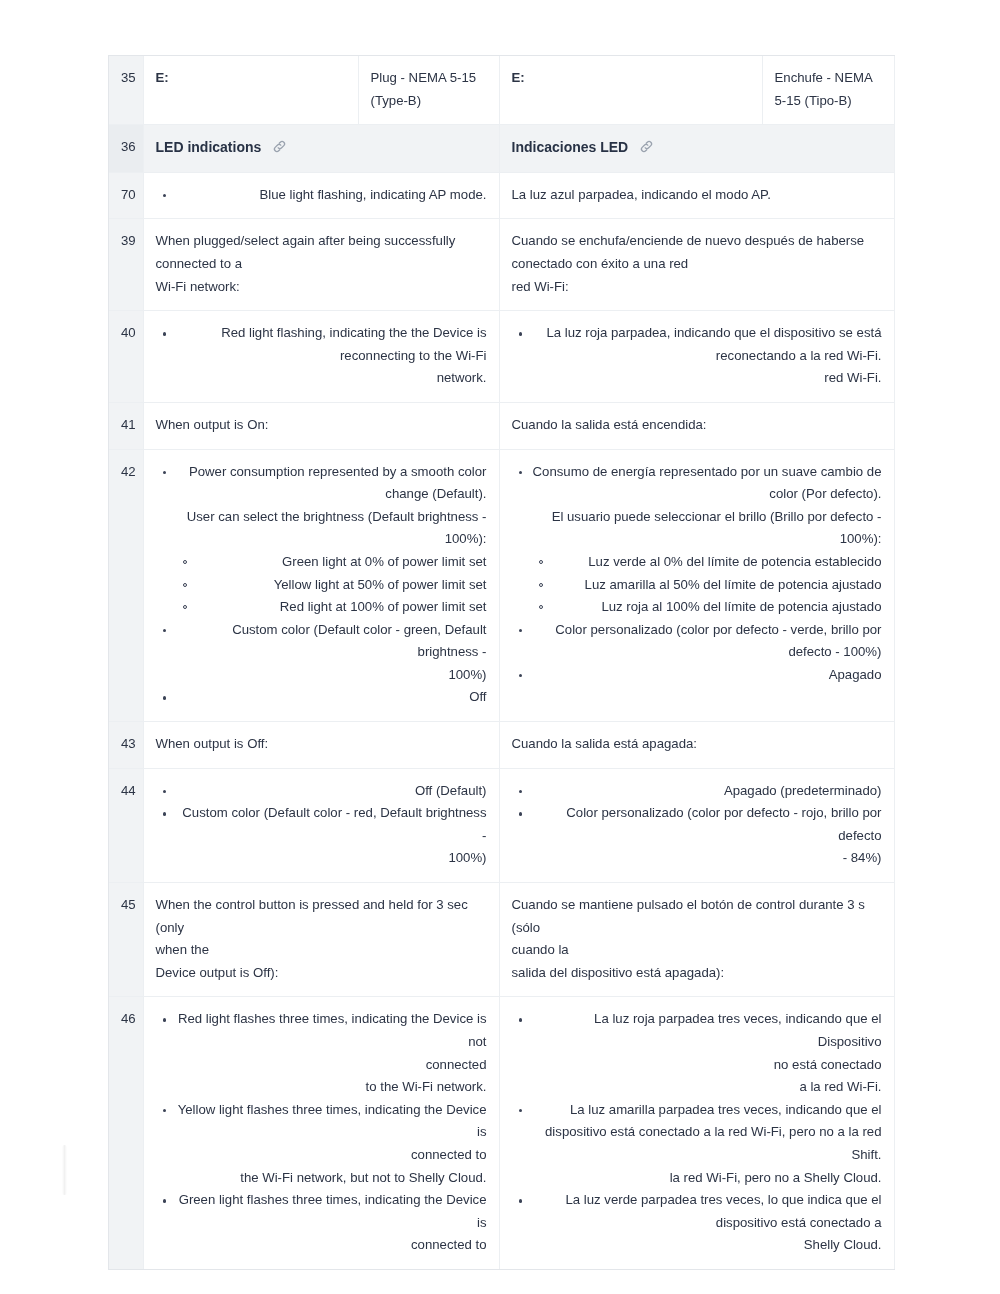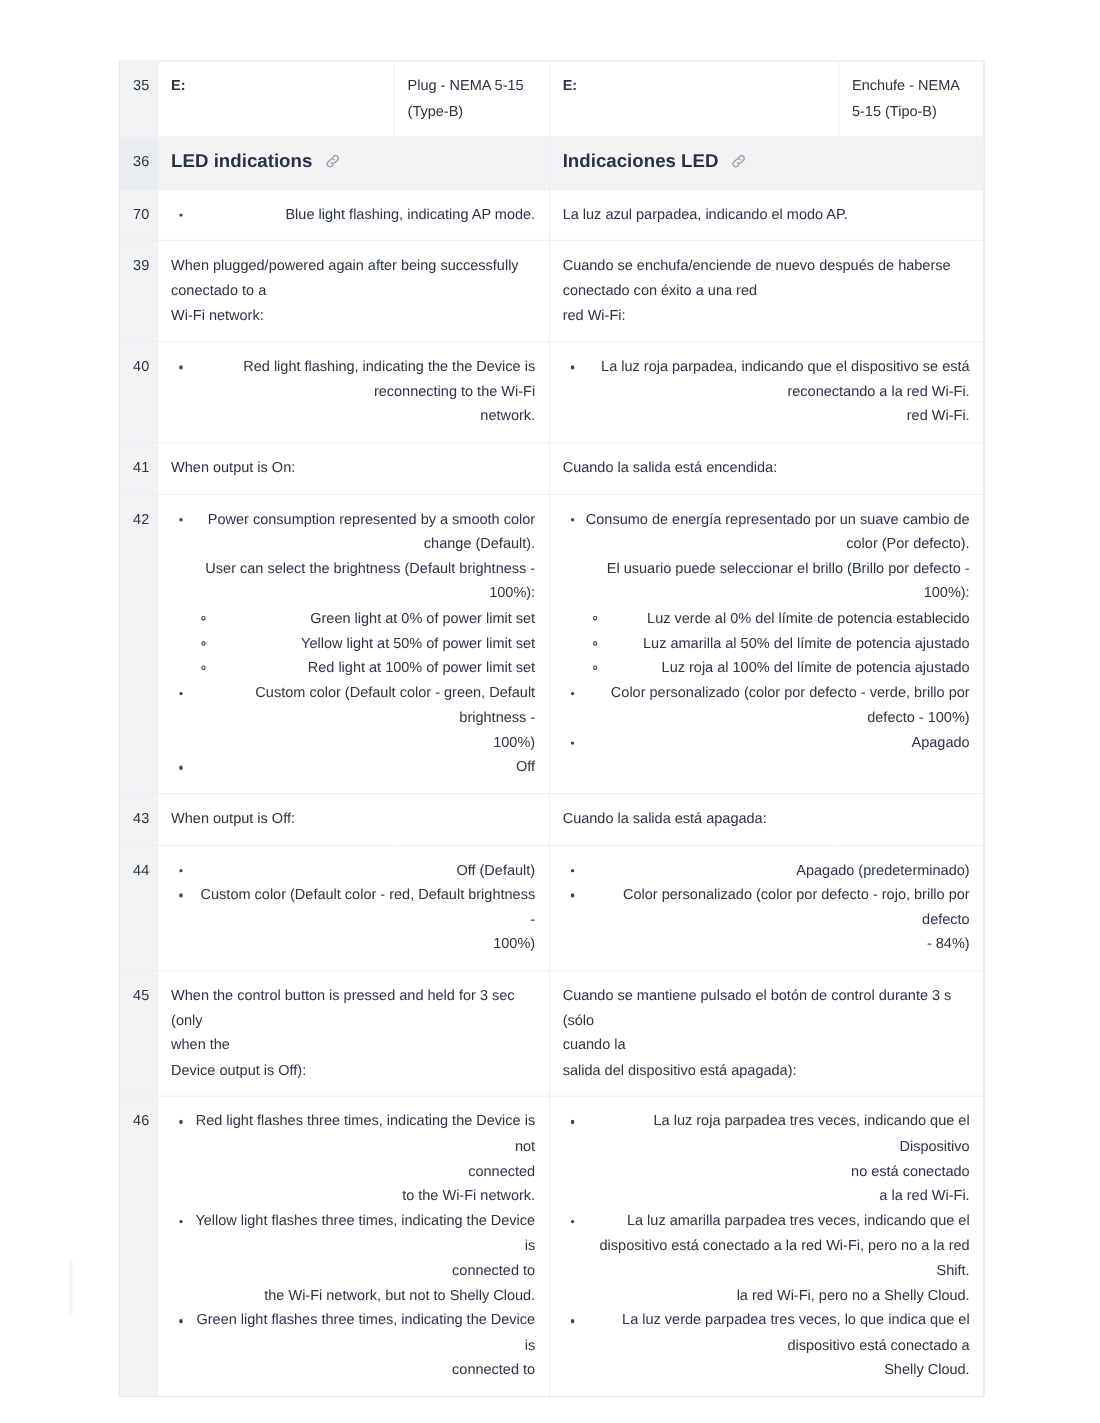--- a/index.html
+++ b/index.html
@@ -65,21 +65,21 @@
     text-align: center;
     padding: 11px 4px 12px 4px;
     user-select: none;
   }
   
   tr.shaded td { background: #f1f3f5; }
   tr.shaded td.gutter { background: #eaedf0; }
 
   .hdr {
     font-weight: bold;
-    font-size: 17px;
+    font-size: 14px;
     color: #283245;
     display: inline-block;
   }
   .bold { font-weight: bold; }
 
   .link-icon {
     display: inline-block;
     vertical-align: -2px;
     margin-left: 7px;
     width: 15px;
@@ -198,22 +198,22 @@
             </ul>
           </td>
           <td colspan="2" class="last-col">
             <span>La luz azul parpadea, indicando el modo AP.</span>
           </td>
         </tr>
 
         <tr>
           <td class="gutter">39</td>
           <td colspan="2">
-            <span class="plain-line">When plugged/powered again after being successfully</span>
-            <span class="plain-line">conectado to a</span>
+            <span class="plain-line">When plugged/select again after being successfully</span>
+            <span class="plain-line">connected to a</span>
             <span class="plain-line">Wi-Fi network:</span>
           </td>
           <td colspan="2" class="last-col">
             <span class="plain-line">Cuando se enchufa/enciende de nuevo después de haberse</span>
             <span class="plain-line">conectado con éxito a una red</span>
             <span class="plain-line">red Wi-Fi:</span>
           </td>
         </tr>
 
         <tr>

